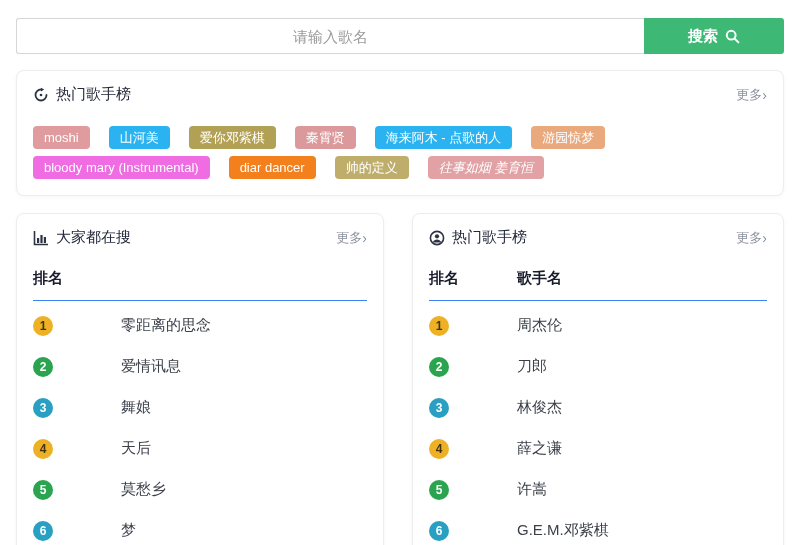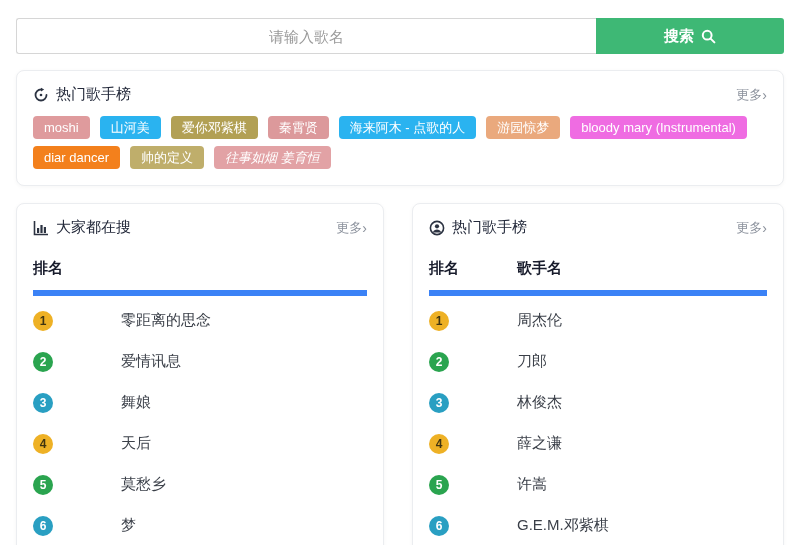--- a/index.html
+++ b/index.html
@@ -22,21 +22,21 @@
     border-right: none;
     border-radius: 3px 0 0 3px;
     text-align: center;
     font-size: 15px;
     color: #333;
     outline: none;
     font-family: "Liberation Sans", sans-serif;
   }
   .search-input::placeholder { color: #9a9a9a; }
   .search-btn {
-    width: 188px;
+    width: 140px;
     border: none;
     border-radius: 0 3px 3px 0;
     color: #fff;
     font-size: 15px;
     font-weight: bold;
     display: flex;
     align-items: center;
     justify-content: center;
     gap: 7px;
     cursor: pointer;
@@ -71,24 +71,24 @@
     font-size: 13px;
     color: #8b919c;
     cursor: pointer;
     display: flex;
     align-items: center;
   }
   .more-link .chev { font-size: 14px; line-height: 1; }
 
   
   .tags {
-    margin-top: 12px;
+    margin-top: 22px;
     display: flex;
     flex-wrap: wrap;
-    gap: 7px 10px;
+    gap: 7px 19px;
   }
   .tag {
     color: #fff;
     font-size: 13px;
     line-height: 1;
     padding: 5px 11px;
     border-radius: 4px;
     cursor: pointer;
     white-space: nowrap;
   }
@@ -103,21 +103,21 @@
   .panel {
     height: 380px;
     padding: 14px 16px 0 16px;
     overflow: hidden;
   }
   .cols-head {
     display: grid;
     grid-template-columns: 88px 1fr;
     margin-top: 22px;
     padding-bottom: 12px;
-    border-bottom: 6px solid #3b82f6;
+    border-bottom: 1px solid #3b82f6;
     font-size: 15px;
     font-weight: bold;
     color: #181c2c;
   }
   .rows { padding-top: 4px; }
   .trow {
     display: grid;
     grid-template-columns: 88px 1fr;
     align-items: center;
     height: 41px;

